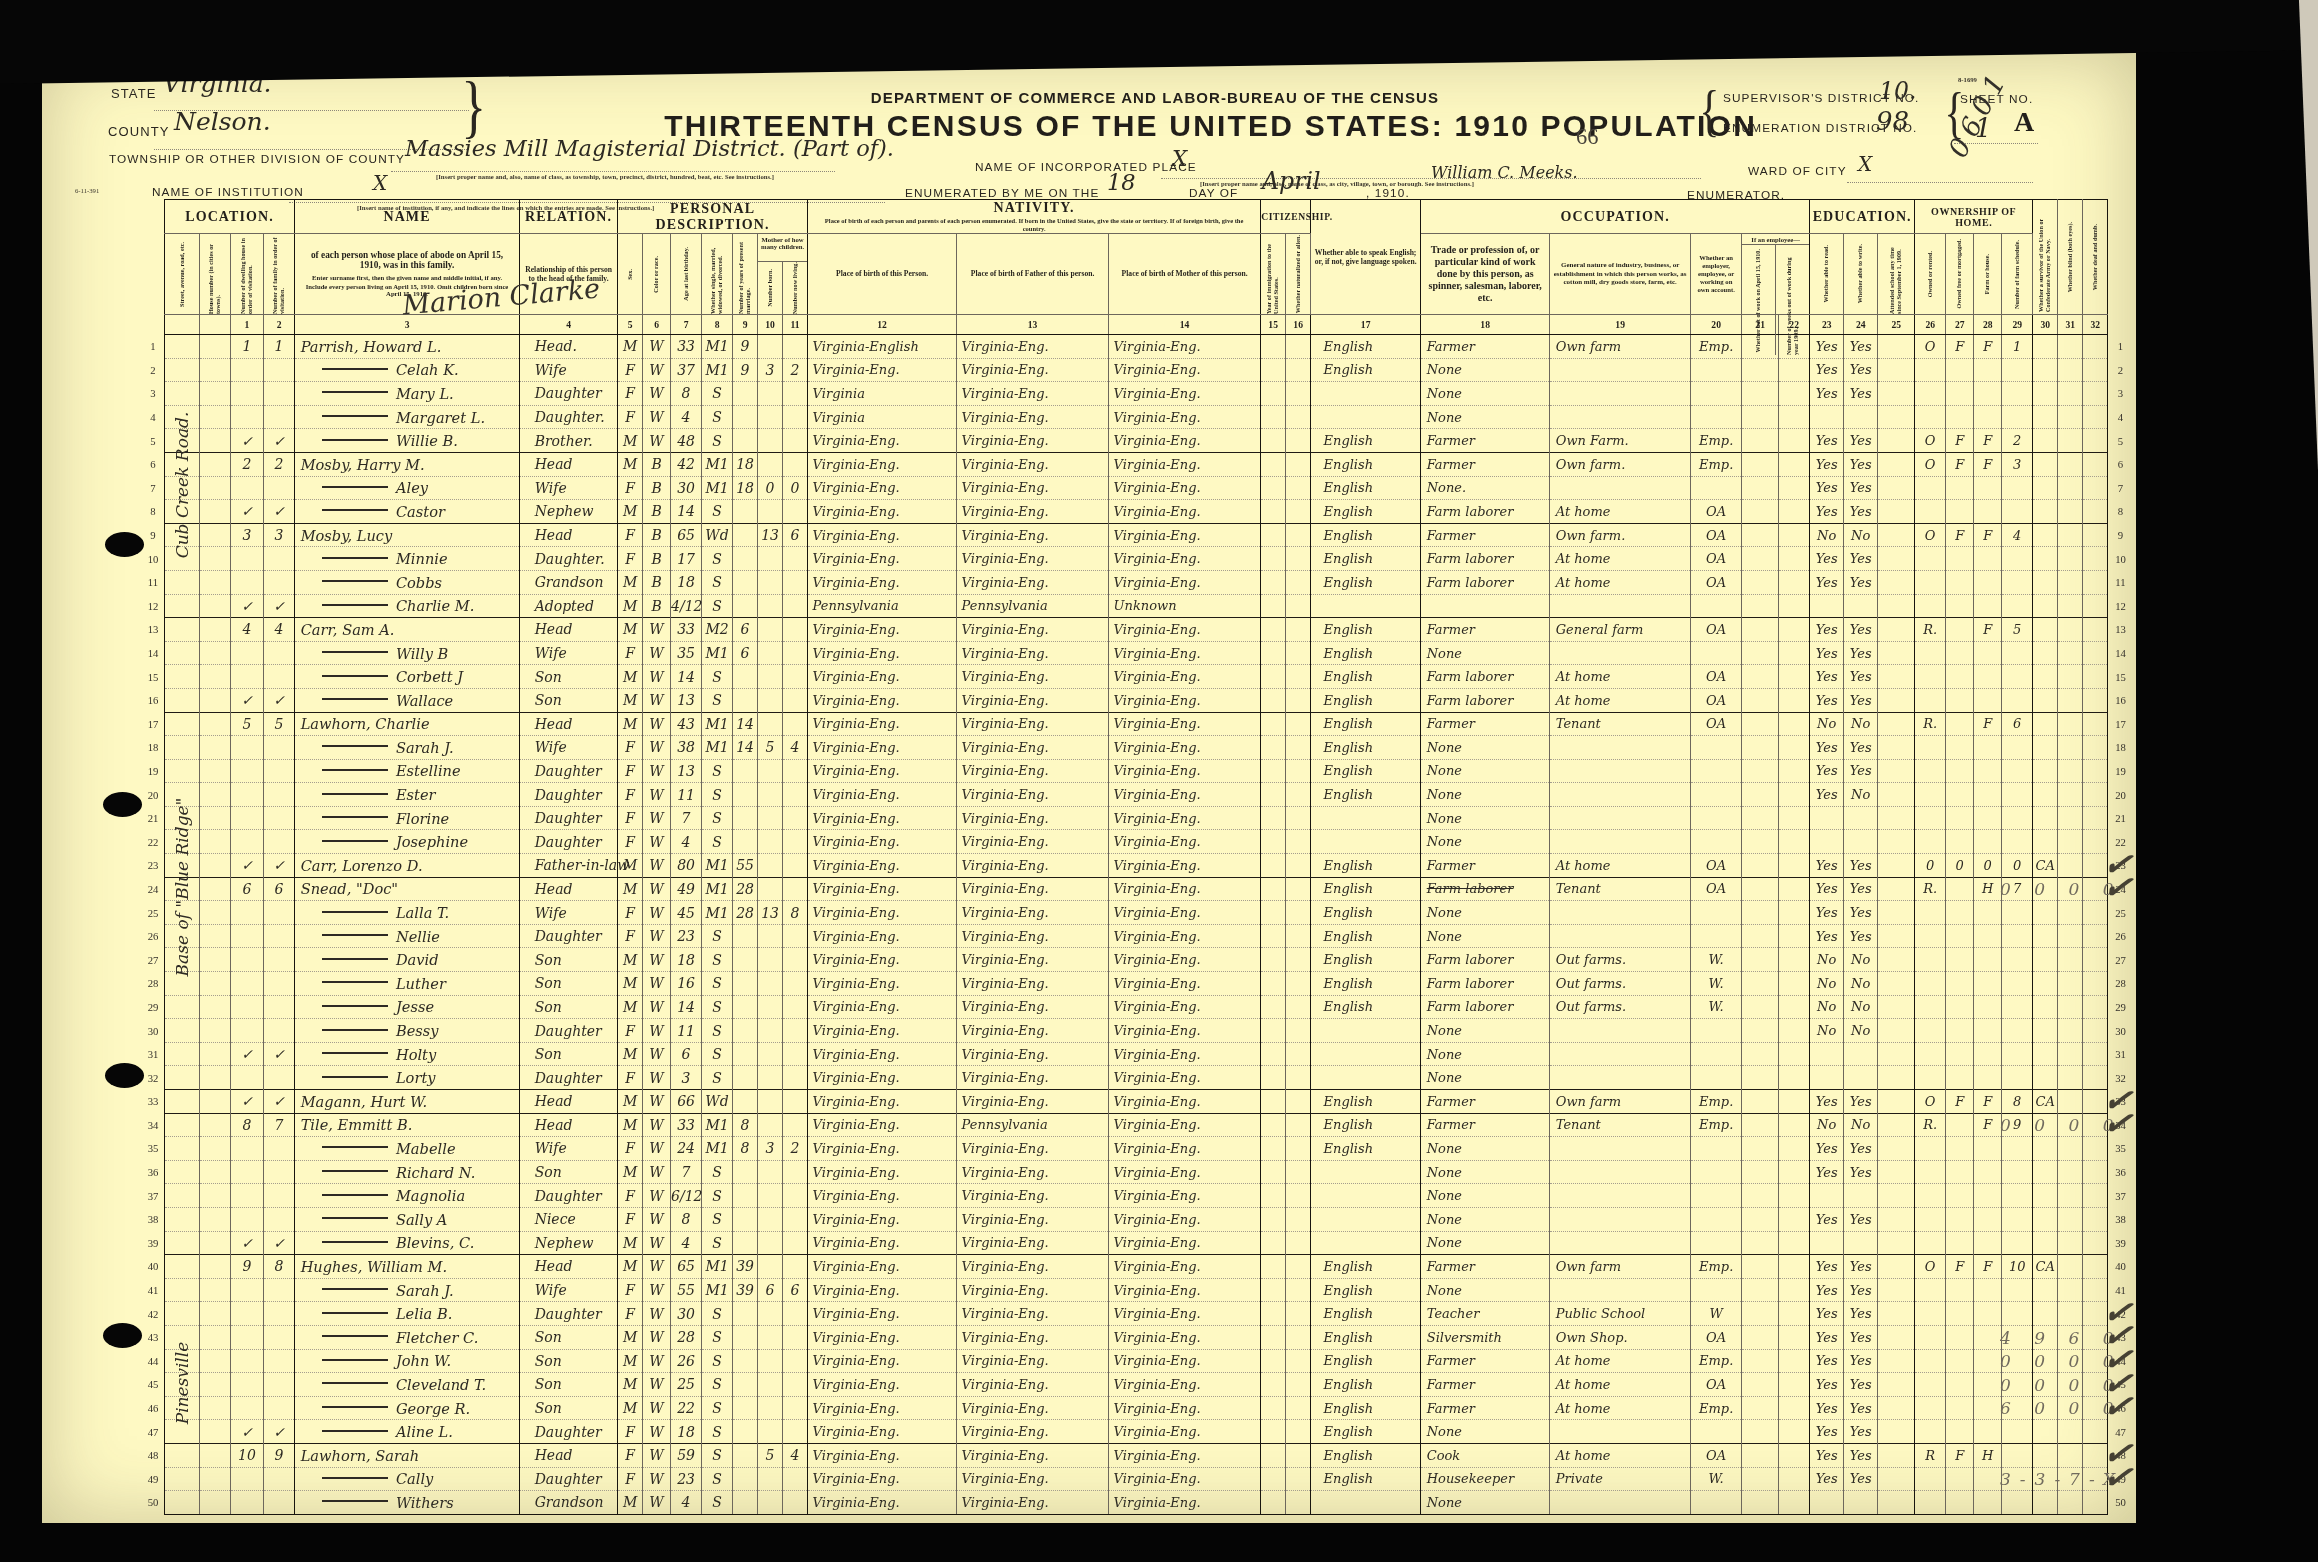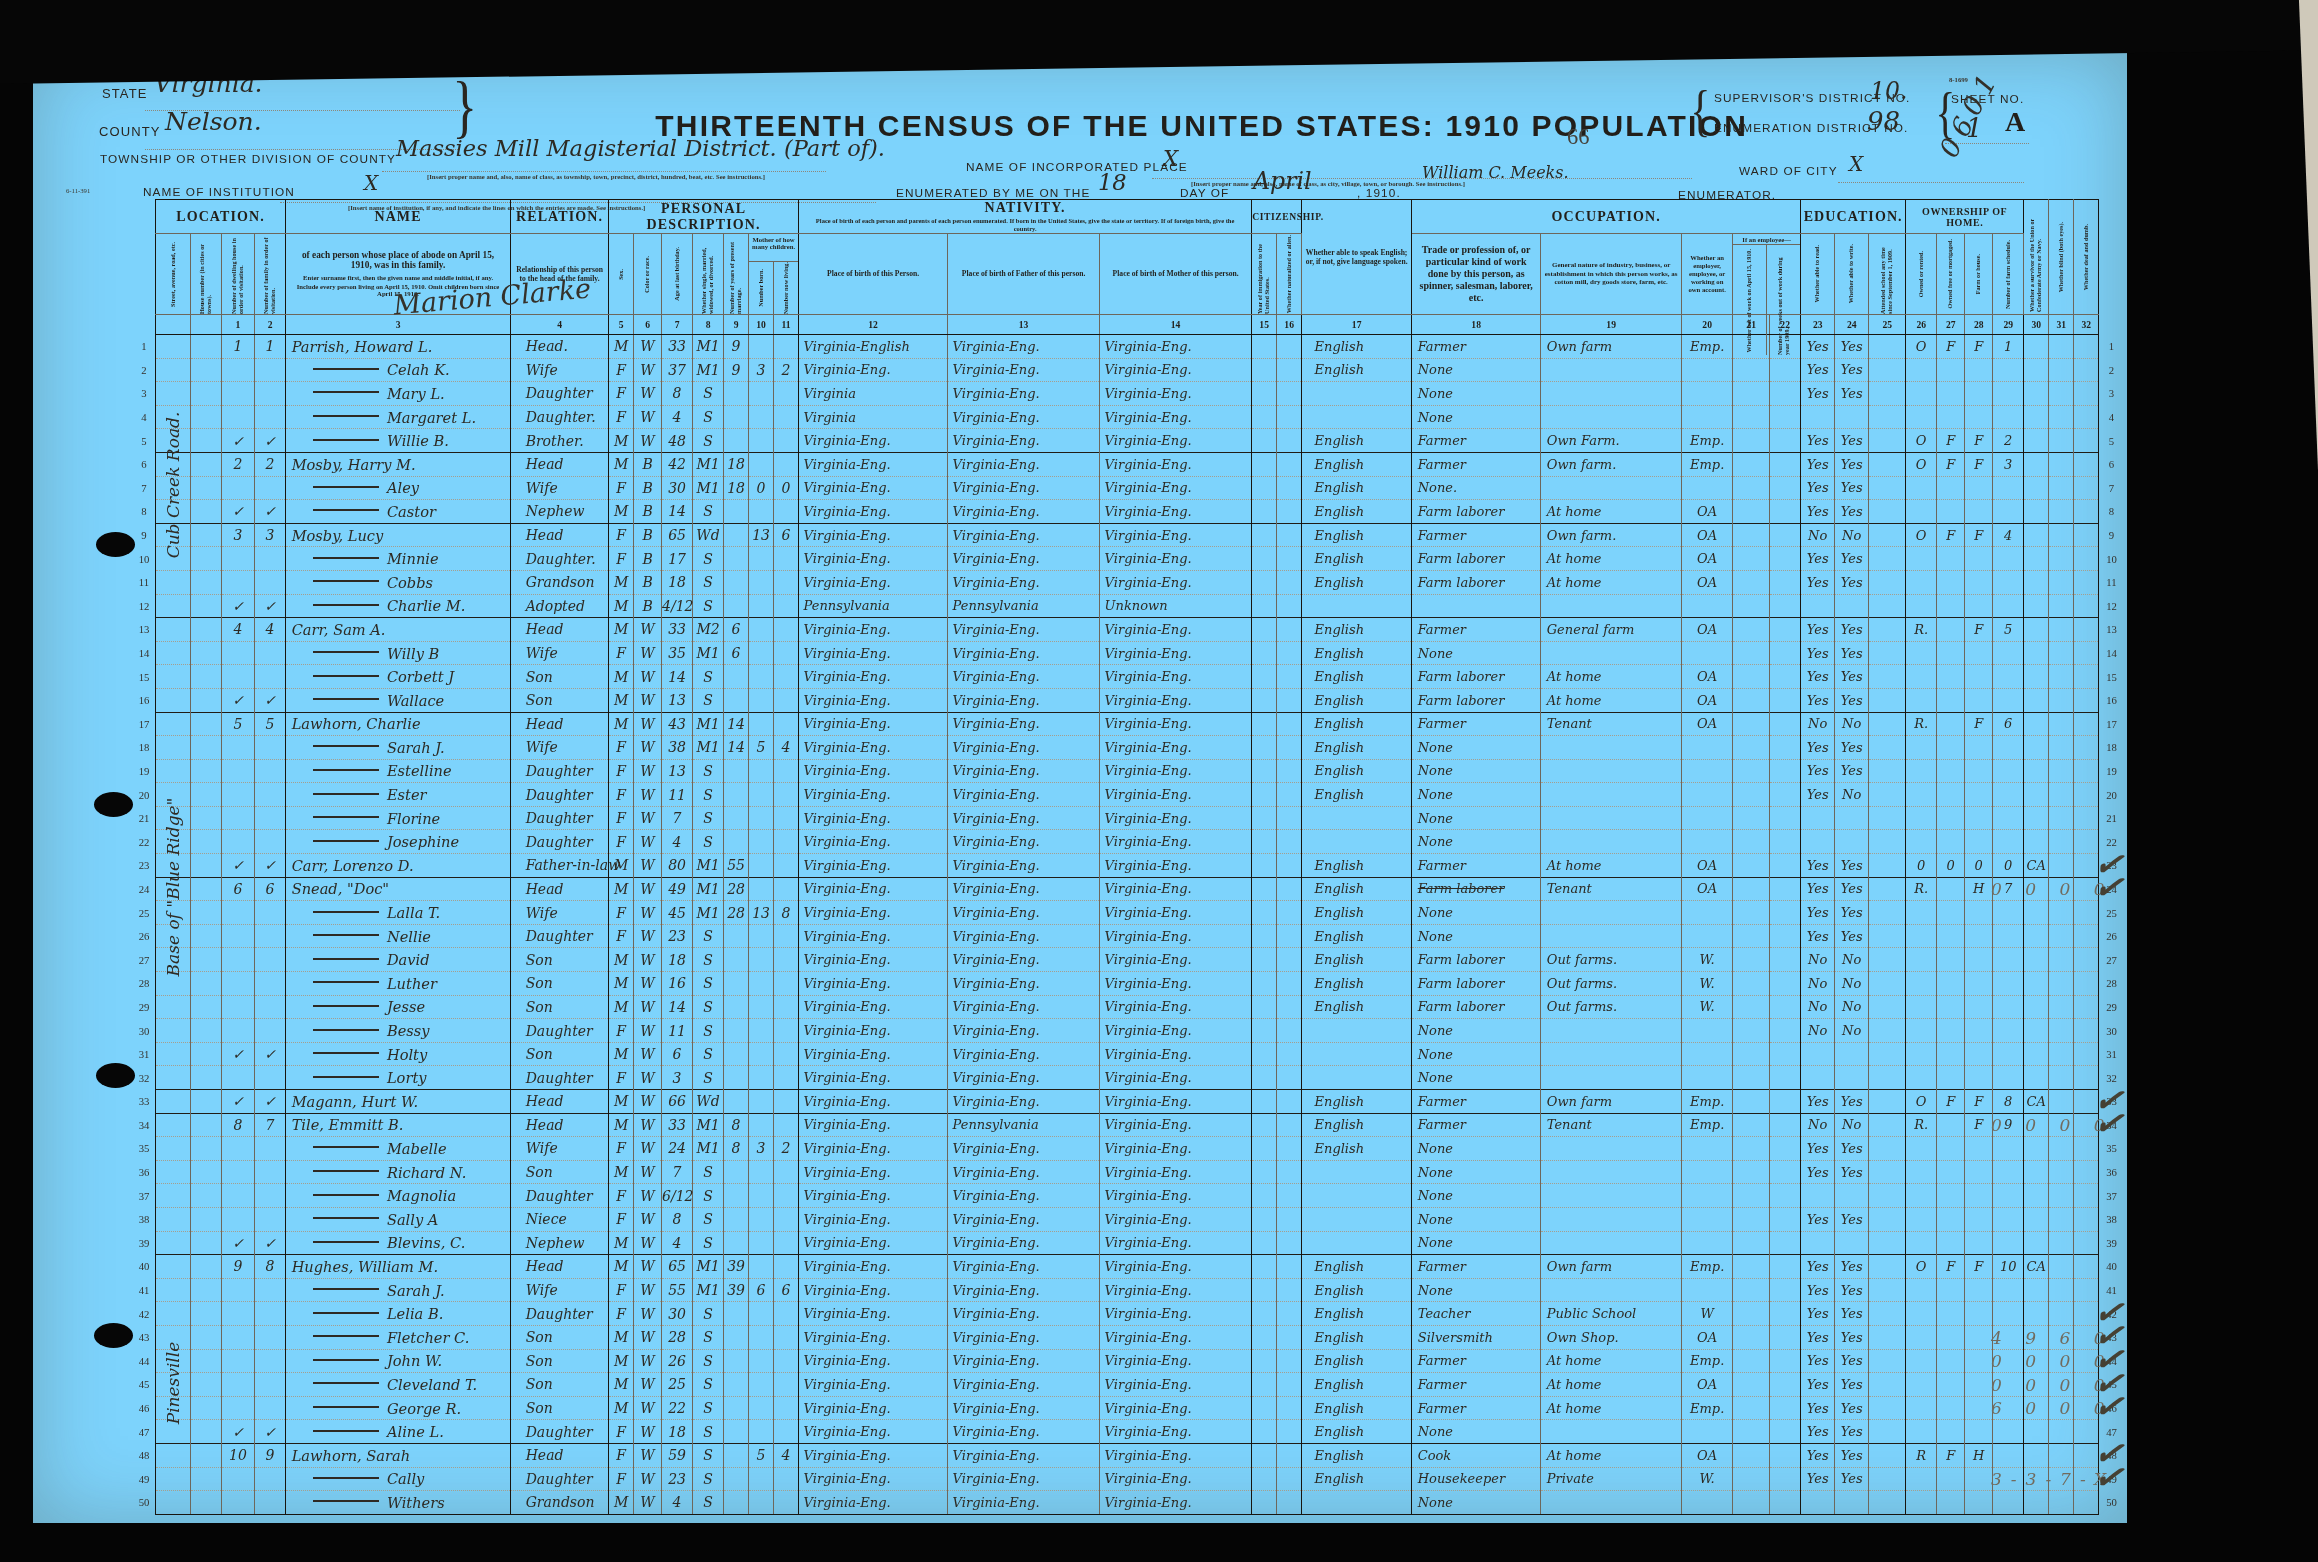--- a/index.html
+++ b/index.html
@@ -1,19 +1,19 @@
 <!DOCTYPE html>
 <html style="font-size:9px"><head>
 <meta charset="utf-8">
 <style>
   html,body{margin:0;padding:0;background:#050505;}
   body{width:2319px;height:1563px;position:relative;overflow:hidden;
        font-family:"Liberation Sans",sans-serif;color:#221f1a;}
-  .paper{position:absolute;left:33px;top:52px;width:2094px;height:1471px;
-         background:#7dd3fc;box-shadow:inset 0 0 79px rgba(70,58,34,.28);}
+  .paper{position:absolute;left:42px;top:52px;width:2094px;height:1471px;
+         background:#fef9c3;box-shadow:inset 0 0 79px rgba(70,58,34,.28);}
   .topband{position:absolute;left:0;top:0;width:2319px;height:84px;background:#060606;
            clip-path:polygon(0 0,100% 0,100% 60%,0 100%);z-index:6;}
   .sliver{position:absolute;right:0;top:0;width:23.6px;height:495px;background:#cfc9ba;
           clip-path:polygon(100% 0,15% 0,100% 100%);z-index:7;}
   .lab{position:absolute;font-size:13px;letter-spacing:1.1px;color:#2a2620;white-space:nowrap;}
   .lab.sm{font-size:11.8px;}
   .tiny{position:absolute;font-size:6.7px;font-weight:bold;font-family:"Liberation Serif",serif;
         color:#3a352c;white-space:nowrap;}
   .hwr{position:absolute;font-family:"DejaVu Serif",serif;font-style:italic;color:#2d2a23;white-space:nowrap;}
   .dot{position:absolute;border-bottom:1.1px dotted #8d877a;height:0;}
@@ -98,20 +98,21 @@
 <div class="paper">
 
   <span class="lab" style="left:69px;top:34px">STATE</span>
   <span class="hwr" style="left:121px;top:17px;font-size:25px">Virginia.</span>
   <span class="dot" style="left:112px;top:58px;width:315px"></span>
   <span class="lab" style="left:66px;top:72px">COUNTY</span>
   <span class="hwr" style="left:132px;top:55px;font-size:25px">Nelson.</span>
   <span class="dot" style="left:112px;top:97px;width:315px"></span>
   <span class="brace" style="left:415px;top:15.7px;font-size:69px">}</span>
 
+  <div class="deptline">DEPARTMENT OF COMMERCE AND LABOR-BUREAU OF THE CENSUS</div>
   <div class="bigtitle">THIRTEENTH CENSUS OF THE UNITED STATES: 1910  POPULATION</div>
   <span class="stamp66">66</span>
 
   <span class="brace" style="left:1654px;top:27px;font-size:56px">{</span>
   <span class="lab sm" style="left:1681px;top:39px">SUPERVISOR'S DISTRICT NO.</span>
   <span class="hwr" style="left:1837px;top:25px;font-size:23.6px">10.</span>
   <span class="lab sm" style="left:1681px;top:69px">ENUMERATION DISTRICT NO.</span>
   <span class="hwr" style="left:1834px;top:54px;font-size:26px">98</span>
   <span class="brace" style="left:1899px;top:29px;font-size:56px">{</span>
   <span class="tiny" style="left:1916px;top:23.6px">8-1699</span>

